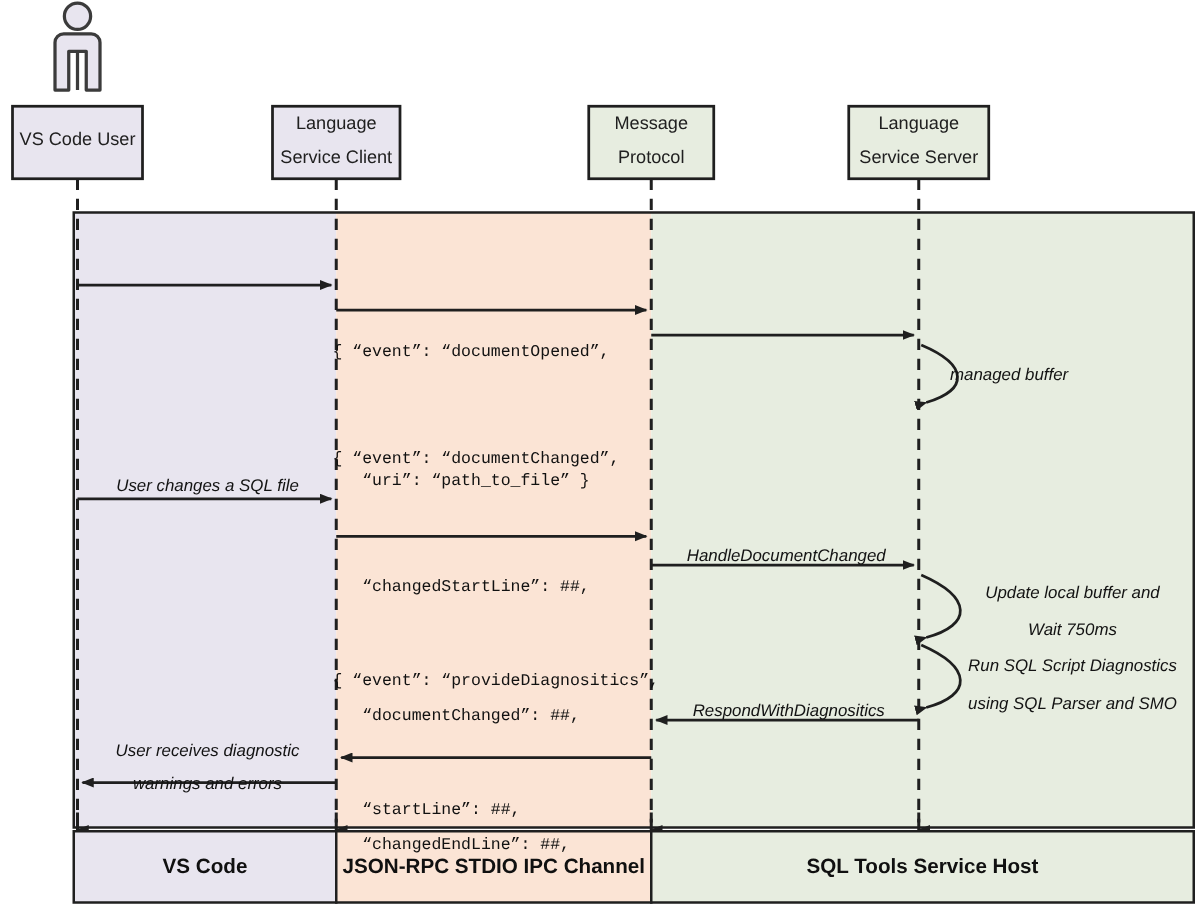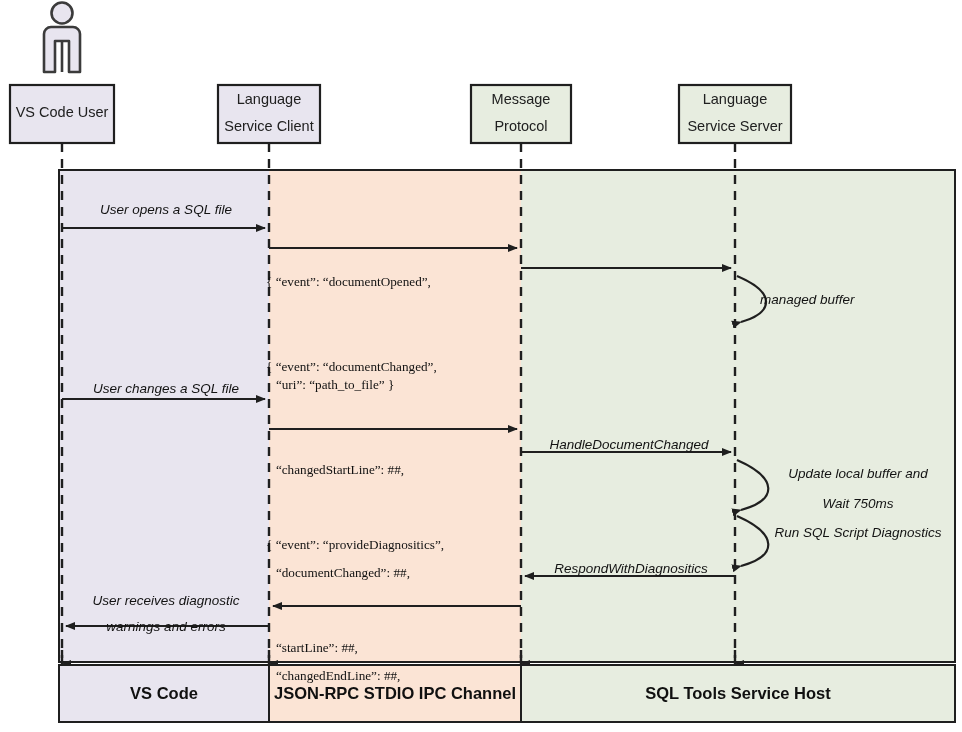--- a/index.html
+++ b/index.html
@@ -4,21 +4,21 @@
 <style>
   html,body{margin:0;padding:0;background:#ffffff;}
   body{width:962px;height:732px;overflow:hidden;
        font-family:"Liberation Sans",sans-serif;color:#1a1a1a;}
   #stage{position:relative;width:802px;height:732px;}
   svg{position:absolute;left:0;top:0;}
   .lbl{position:absolute;pointer-events:none;}
   .hdr{font-size:14.5px;text-align:center;line-height:27px;color:#202020;}
   .msg{font-size:13.5px;font-style:italic;text-align:center;line-height:26px;color:#131313;}
   .note{font-size:13.5px;font-style:italic;line-height:30px;color:#131313;text-align:center;}
-  .code{font-family:Liberation Serif, serif;font-size:13.2px;line-height:34.4px;color:#111;white-space:pre;}
+  .code{font-family:Liberation Mono, monospace;font-size:13.2px;line-height:34.4px;color:#111;white-space:pre;}
   .foot{font-size:16.5px;font-weight:bold;text-align:center;color:#101010;}
 </style>
 </head>
 <body>
 
 <div id="stage">
 
   <svg width="962" height="732">
     <defs>
       <marker id="ah" markerWidth="10" markerHeight="10" refX="9" refY="4" orient="auto" markerUnits="userSpaceOnUse">
@@ -91,21 +91,20 @@
   </div>
   <div class="lbl hdr" style="left:471px;top:86px;width:100px;">
     <div>Message</div>
     <div>Protocol</div>
   </div>
   <div class="lbl hdr" style="left:679px;top:86px;width:112px;">
     <div>Language</div>
     <div>Service Server</div>
   </div>
 
-  <div class="lbl msg" style="left:66px;top:197px;width:200px;">User opens a SQL file</div>
   <div class="lbl msg" style="left:66px;top:376px;width:200px;">User changes a SQL file</div>
   <div class="lbl msg" style="left:60px;top:568px;width:212px;margin-top:20px;">
     <div>User receives diagnostic</div>
     <div>warnings and errors</div>
   </div>
   <div class="lbl msg" style="left:524px;top:432px;width:210px;">HandleDocumentChanged</div>
   <div class="lbl msg" style="left:524px;top:556px;width:214px;">RespondWithDiagnositics</div>
 
   <div class="lbl code" style="left:266px;top:196px;">
     <div>{ “event”: “documentOpened”,</div>
@@ -132,19 +131,20 @@
 
   <div class="lbl note" style="left:760px;top:285px;width:200px;text-align:left;">
     <div>managed buffer</div>
   </div>
   <div class="lbl note" style="left:760px;top:459px;width:196px;">
     <div>Update local buffer and</div>
     <div>Wait 750ms</div>
   </div>
   <div class="lbl note" style="left:756px;top:518px;width:204px;">
     <div>Run SQL Script Diagnostics</div>
+    <div>using SQL Parser and SMO</div>
   </div>
 
   <div class="lbl foot" style="left:59px;top:684px;width:210px;">VS Code</div>
   <div class="lbl foot" style="left:269px;top:684px;width:252px;">JSON-RPC STDIO IPC Channel</div>
   <div class="lbl foot" style="left:521px;top:684px;width:434px;">SQL Tools Service Host</div>
 
 </div>
 
 </body></html>

